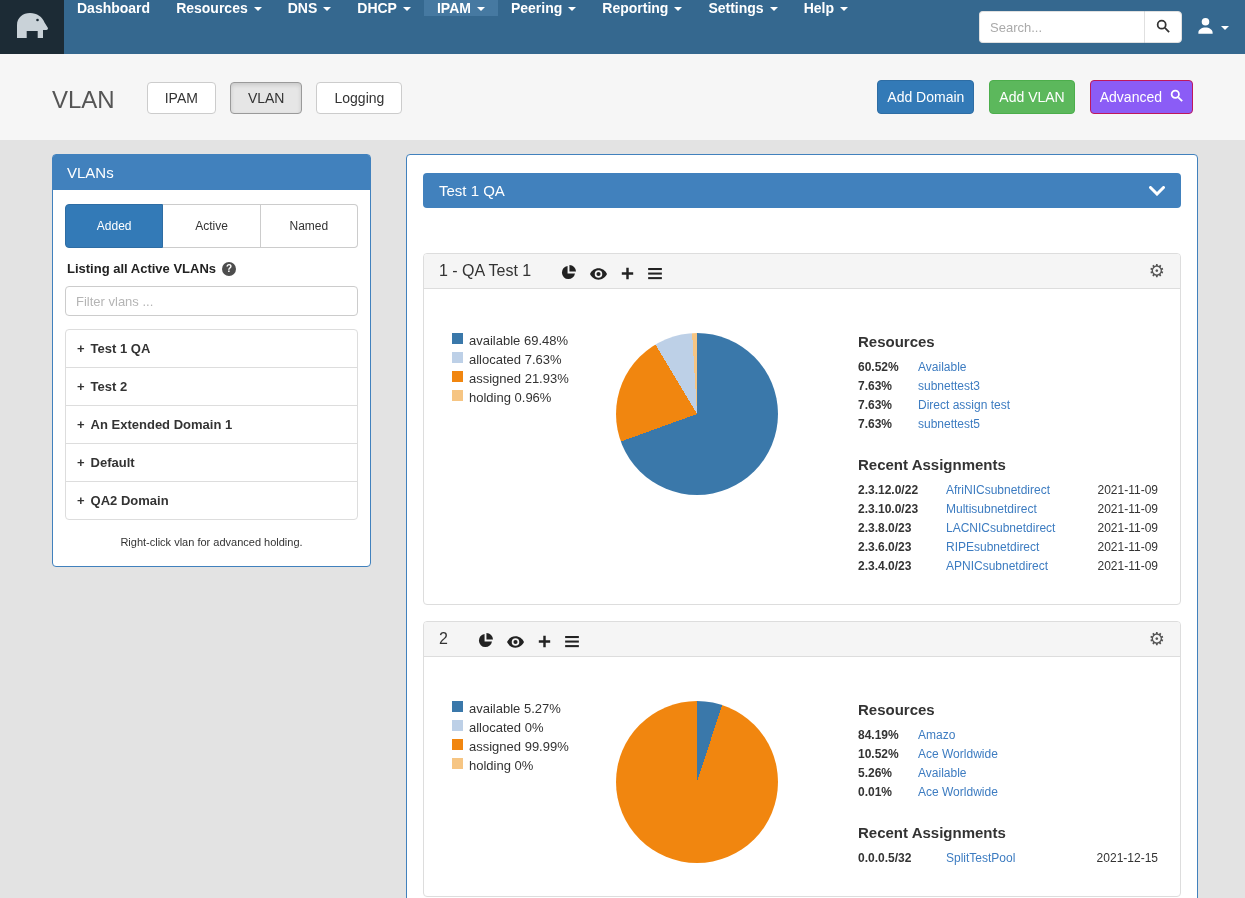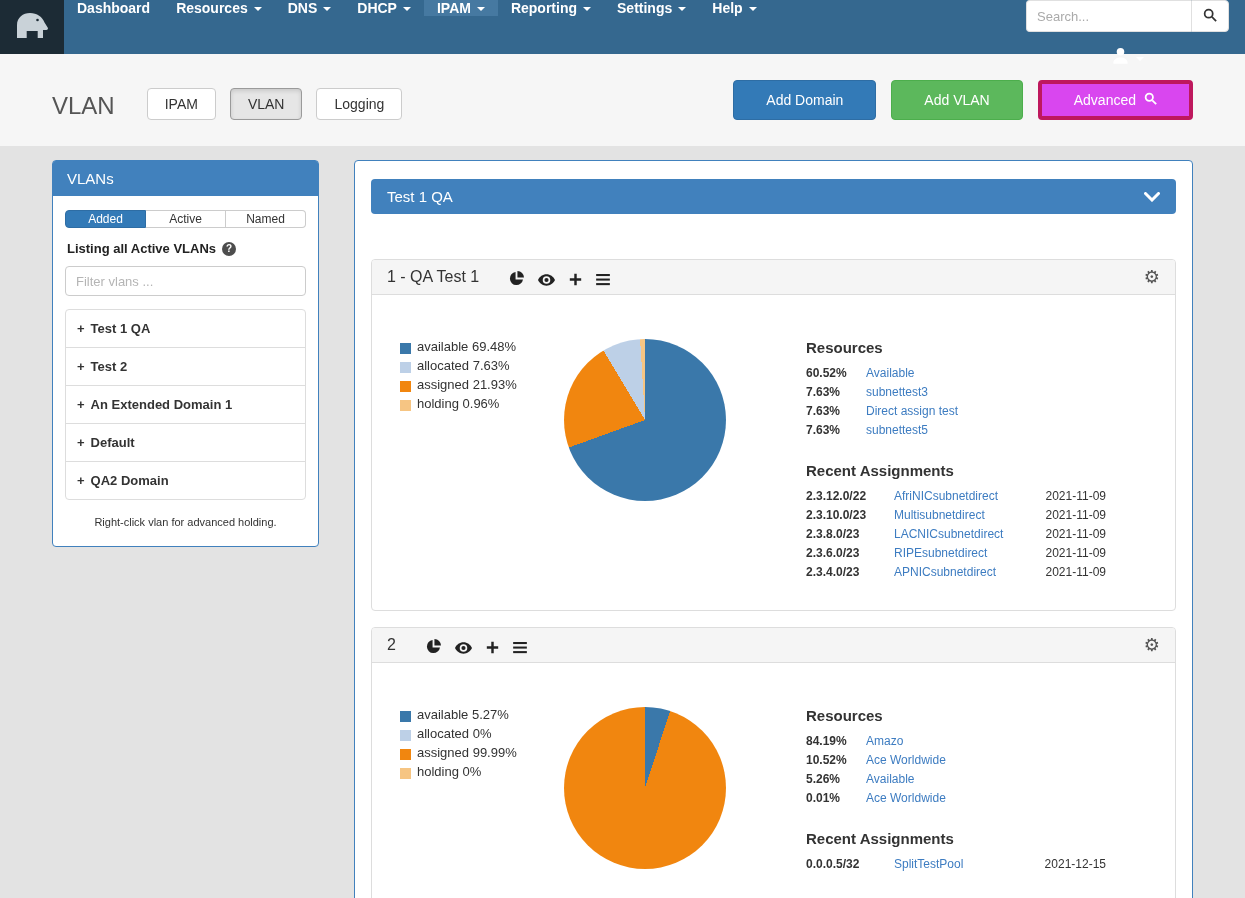--- a/index.html
+++ b/index.html
@@ -10,48 +10,48 @@
     font-family:"Liberation Sans", sans-serif;
     color:#333;
   }
   
   .navbar { height:54px; background:#35688f; display:flex; align-items:stretch; }
   .brand { width:64px; background:#1c2b35; display:flex; align-items:center; justify-content:center; cursor:pointer; }
   .nav { display:flex; align-items:flex-start;font-weight:bold; }
   .nav-item { display:flex; align-items:center; gap:6px; padding:0 13px; color:#fff; font-size:14px; text-decoration:none; cursor:pointer; }
   .nav-item.active { background:#4679a1; }
   .caret { width:0; height:0; border-left:4px solid transparent; border-right:4px solid transparent; border-top:4px solid #fff; margin-top:2px; }
-  .nav-right { margin-left:auto; display:flex; align-items:center; gap:14px; padding-right:16px;flex-direction:column; }
+  .nav-right { margin-left:auto; display:flex; align-items:center; gap:14px; padding-right:16px; }
   .search-group { display:flex; }
   .search-input { width:165px; height:32px; border:1px solid #e0e0e0; border-right:none; border-radius:4px 0 0 4px; padding:0 10px; font-size:13px; outline:none; color:#333; font-family:inherit; }
   .search-input::placeholder { color:#aaa; }
   .search-btn { width:38px; height:32px; background:#fff; border:1px solid #e0e0e0; border-radius:0 4px 4px 0; display:flex; align-items:center; justify-content:center; cursor:pointer; }
   .user-menu { display:flex; align-items:center; gap:6px; cursor:pointer; }
 
   
   .page-head { background:#f6f6f6; padding:26px 52px 26px; display:flex; align-items:flex-end; }
   .page-title { font-size:24px; font-weight:400; color:#555; margin:0 32px 0 0; }
   .view-btn { background:#fff; border:1px solid #ccc; border-radius:4px; padding:7px 17px; font-size:14px; color:#333; margin-right:14px; cursor:pointer; font-family:inherit; }
   .view-btn.active { background:#e6e6e6; border-color:#9a9a9a; box-shadow:inset 0 2px 4px rgba(0,0,0,.13); }
   .actions { margin-left:auto; display:flex; gap:15px; }
-  .action { border-radius:4px; padding:8px 32px; font-size:14px; color:#fff; cursor:pointer; display:flex; align-items:center; gap:8px; font-family:inherit; }
+  .action { border-radius:4px; padding:8px 9px; font-size:14px; color:#fff; cursor:pointer; display:flex; align-items:center; gap:8px; font-family:inherit; }
   .action.primary { background:#337ab7; border:1px solid #2e6da4; }
   .action.success { background:#5cb85c; border:1px solid #4cae4c; }
-  .action.warning { background:#d946ef; border:4px solid #be185d; }
+  .action.warning { background:#8b5cf6; border:1px solid #be185d; }
 
   
   .content { display:flex; align-items:flex-start; gap:35px; padding:14px 52px 0; }
   .panel { background:#fff; border:1px solid #4181bd; border-radius:4px; }
   .panel-head { background:#4181bd; color:#fff; font-size:15px; padding:9px 14px; border-radius:2px 2px 0 0; }
 
   
-  .sidebar { width:267px; flex:none; }
+  .sidebar { width:319px; flex:none; }
   .sidebar-body { padding:14px 12px 18px; }
   .seg { display:flex; margin-bottom:13px; }
-  .seg-btn { flex:1; background:#fff; border:1px solid #ccc; padding:1px 0; font-size:12px; color:#333; cursor:pointer; font-family:inherit; }
+  .seg-btn { flex:1; background:#fff; border:1px solid #ccc; padding:14px 0; font-size:12px; color:#333; cursor:pointer; font-family:inherit; }
   .seg-btn + .seg-btn { border-left:none; }
   .seg-btn:first-child { border-radius:4px 0 0 4px; }
   .seg-btn:last-child { border-radius:0 4px 4px 0; }
   .seg-btn.active { background:#337ab7; border-color:#2e6da4; color:#fff; }
   .listing { font-size:13px; font-weight:bold; color:#222; margin:2px 2px 10px; display:flex; align-items:center; gap:6px; }
   .help-badge { width:14px; height:14px; border-radius:50%; background:#4d4d4d; color:#fff; font-size:10px; font-weight:bold; display:inline-flex; align-items:center; justify-content:center; }
   .filter { width:100%; height:30px; border:1px solid #ccc; border-radius:4px; padding:0 10px; font-size:13px; outline:none; margin-bottom:13px; font-family:inherit; color:#555; }
   .filter::placeholder { color:#b5b5b5; }
   .vlan-list { list-style:none; margin:0; padding:0; border:1px solid #ddd; border-radius:4px; }
   .vlan-list li { padding:11px 11px; font-size:13px; font-weight:bold; color:#333; cursor:pointer; display:flex; gap:6px; }
@@ -66,21 +66,21 @@
 
   .card { border:1px solid #ddd; border-radius:4px; margin-top:45px; }
   .card + .card { margin-top:16px; }
   .card-head { background:#f5f5f5; border-bottom:1px solid #ddd; border-radius:3px 3px 0 0; padding:8px 15px; display:flex; align-items:flex-end; }
   .card-title { font-size:16px; color:#333; margin-right:30px; }
   .icon-btn { margin-right:14px; display:flex; align-items:center; cursor:pointer; }
   .gear { margin-left:auto; cursor:pointer; font-size:18px; color:#555; line-height:1; }
 
   .card-body { display:flex; padding:44px 22px 26px; }
   .legend { width:152px; margin-left:6px; font-size:13px; color:#333; flex:none; }
-  .legend-row { display:flex; align-items:flex-end; gap:6px; margin-bottom:4px; }
+  .legend-row { display:flex; align-items:flex-start; gap:6px; margin-bottom:4px; }
   .sw { width:11px; height:11px; flex:none; }
   .pie { width:162px; height:162px; border-radius:50%; flex:none; margin-left:12px; background:#ccc; }
   .rescol { margin-left:80px; width:300px; font-size:12px; color:#333; }
   .rescol h4 { font-size:15px; font-weight:bold; color:#333; margin:0 0 10px; }
   .rescol h4.asg { margin-top:25px; }
   .res-row { display:flex; gap:10px; margin-bottom:5px; }
   .res-row b { min-width:50px; }
   .asg-row { display:flex; gap:20px; margin-bottom:5px; align-items:baseline; }
   .asg-row b { min-width:68px; white-space:nowrap; }
   .asg-row .date { margin-left:auto; color:#333; white-space:nowrap; }
@@ -109,20 +109,24 @@
     <a class="nav-item">
         <span>DNS</span>
         <span class="caret"></span>
       </a>
     <a class="nav-item">
         <span>DHCP</span>
         <span class="caret"></span>
       </a>
     <a class="nav-item active">
         <span>IPAM</span>
+        <span class="caret"></span>
+      </a>
+    <a class="nav-item">
+        <span>Peering</span>
         <span class="caret"></span>
       </a>
     <a class="nav-item">
         <span>Reporting</span>
         <span class="caret"></span>
       </a>
     <a class="nav-item">
         <span>Settings</span>
         <span class="caret"></span>
       </a>

